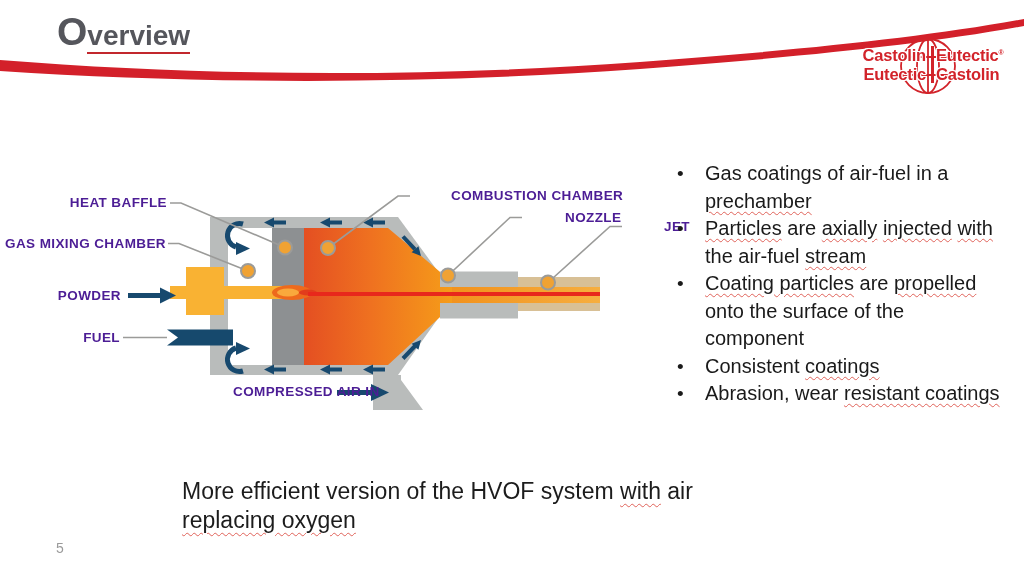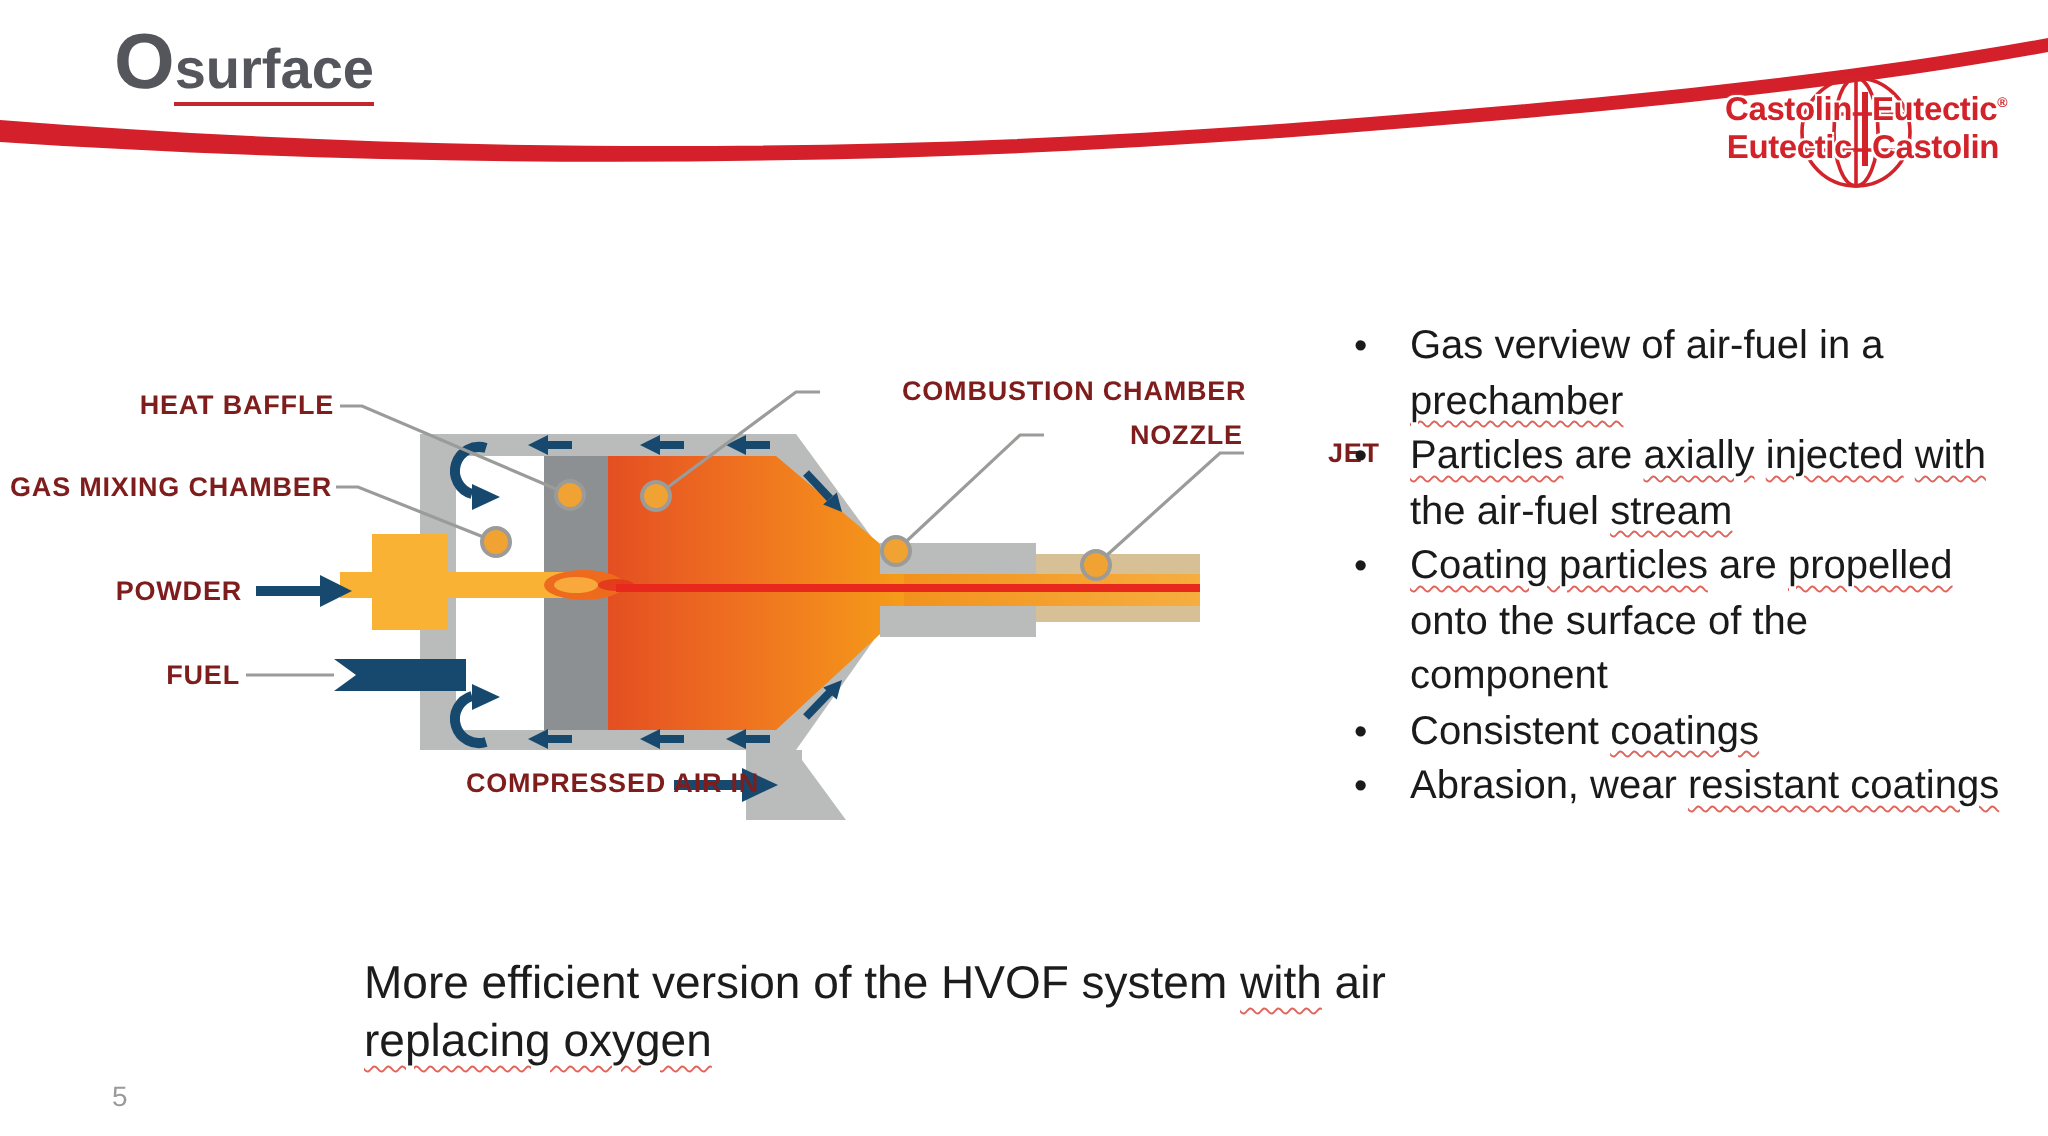--- a/index.html
+++ b/index.html
@@ -16,21 +16,21 @@
   .logo{position:absolute;left:845px;top:46px;width:172px;color:#d2232a;}
   .logo-row{display:flex;align-items:baseline;height:18.5px;font-size:16.5px;font-weight:700;
             letter-spacing:-0.2px;
             text-shadow:-1px -1px 0 #fff,1px -1px 0 #fff,-1px 1px 0 #fff,1px 1px 0 #fff,0 0 2px #fff;}
   .lw-l{flex:1;text-align:right;padding-right:5px;}
   .lw-r{flex:1;text-align:left;padding-left:5px;}
   .logo-bar{position:absolute;left:50%;top:0;bottom:0;width:2.5px;background:#d2232a;}
   .logo sup{font-size:7px;}
 
   
-  .dlbl{position:absolute;font-size:13.5px;font-weight:700;color:#7f1d1d;
+  .dlbl{position:absolute;font-size:13.5px;font-weight:700;color:#4c1d95;
         letter-spacing:0.4px;white-space:nowrap;padding-left:36px;}
 
   
   .bullets{position:absolute;left:668px;top:160px;width:352px;margin:0;padding:0;
            list-style:none;font-size:20px;line-height:27.5px;color:#1a1a1a;}
   .bullets li{position:relative;padding-left:37px;margin:0;}
   .bullets li::before{content:"\2022";position:absolute;left:9px;top:0;font-size:19px;}
 
   .sq{text-decoration:underline;text-decoration-style:wavy;text-decoration-color:#e0635a;
       text-decoration-thickness:1px;text-underline-offset:3px;}
@@ -152,21 +152,21 @@
       <g fill="#f0a233" stroke="#9b9b99" stroke-width="2">
         <circle cx="248" cy="271" r="7"></circle>
         <circle cx="285" cy="247.5" r="7"></circle>
         <circle cx="328" cy="248" r="7"></circle>
         <circle cx="448" cy="275.5" r="7"></circle>
         <circle cx="548" cy="282.5" r="7"></circle>
       </g>
     </g>
   </svg>
 
-  <div class="title"><span class="t-initial">O</span><span class="t-rest">surface</span></div>
+  <div class="title"><span class="t-initial">O</span><span class="t-rest">verview</span></div>
 
   <div class="logo">
     <div class="logo-bar"></div>
     <div class="logo-row">
       <span class="lw-l">Castolin</span>
       <span class="lw-r"><span>Eutectic</span><sup>®</sup></span>
     </div>
     <div class="logo-row">
       <span class="lw-l">Eutectic</span>
       <span class="lw-r">Castolin</span>
@@ -176,21 +176,21 @@
   <div class="dlbl" style="right:857px;top:195px;">HEAT BAFFLE</div>
   <div class="dlbl" style="right:858px;top:236px;">GAS MIXING CHAMBER</div>
   <div class="dlbl" style="right:903px;top:288px;">POWDER</div>
   <div class="dlbl" style="right:904px;top:330px;text-align:center;">FUEL</div>
   <div class="dlbl" style="left:197px;top:384px;text-align:right;">COMPRESSED AIR IN</div>
   <div class="dlbl" style="left:415px;top:188px;">COMBUSTION CHAMBER</div>
   <div class="dlbl" style="left:529px;top:210px;">NOZZLE</div>
   <div class="dlbl" style="left:628px;top:219px;">JET</div>
 
   <ul class="bullets">
-      <li><span>Gas verview of air-fuel in a</span><br><span class="sq">prechamber</span></li>
+      <li><span>Gas coatings of air-fuel in a</span><br><span class="sq">prechamber</span></li>
       <li><span class="sq">Particles</span><span> are </span><span class="sq">axially</span><span> </span><span class="sq">injected</span><span> </span><span class="sq">with</span><br><span>the air-fuel </span><span class="sq">stream</span></li>
       <li><span class="sq">Coating particles</span><span> are </span><span class="sq">propelled</span><br><span>onto the surface of the</span><br><span>component</span></li>
       <li><span>Consistent </span><span class="sq">coatings</span></li>
       <li><span>Abrasion, wear </span><span class="sq">resistant coatings</span></li>
     </ul>
 
   <p class="footer"><span>More efficient version of the HVOF system </span><span class="sq">with</span><span> air</span><br><span class="sq">replacing oxygen</span></p>
 
   <div class="pagenum">5</div>
 </div>

